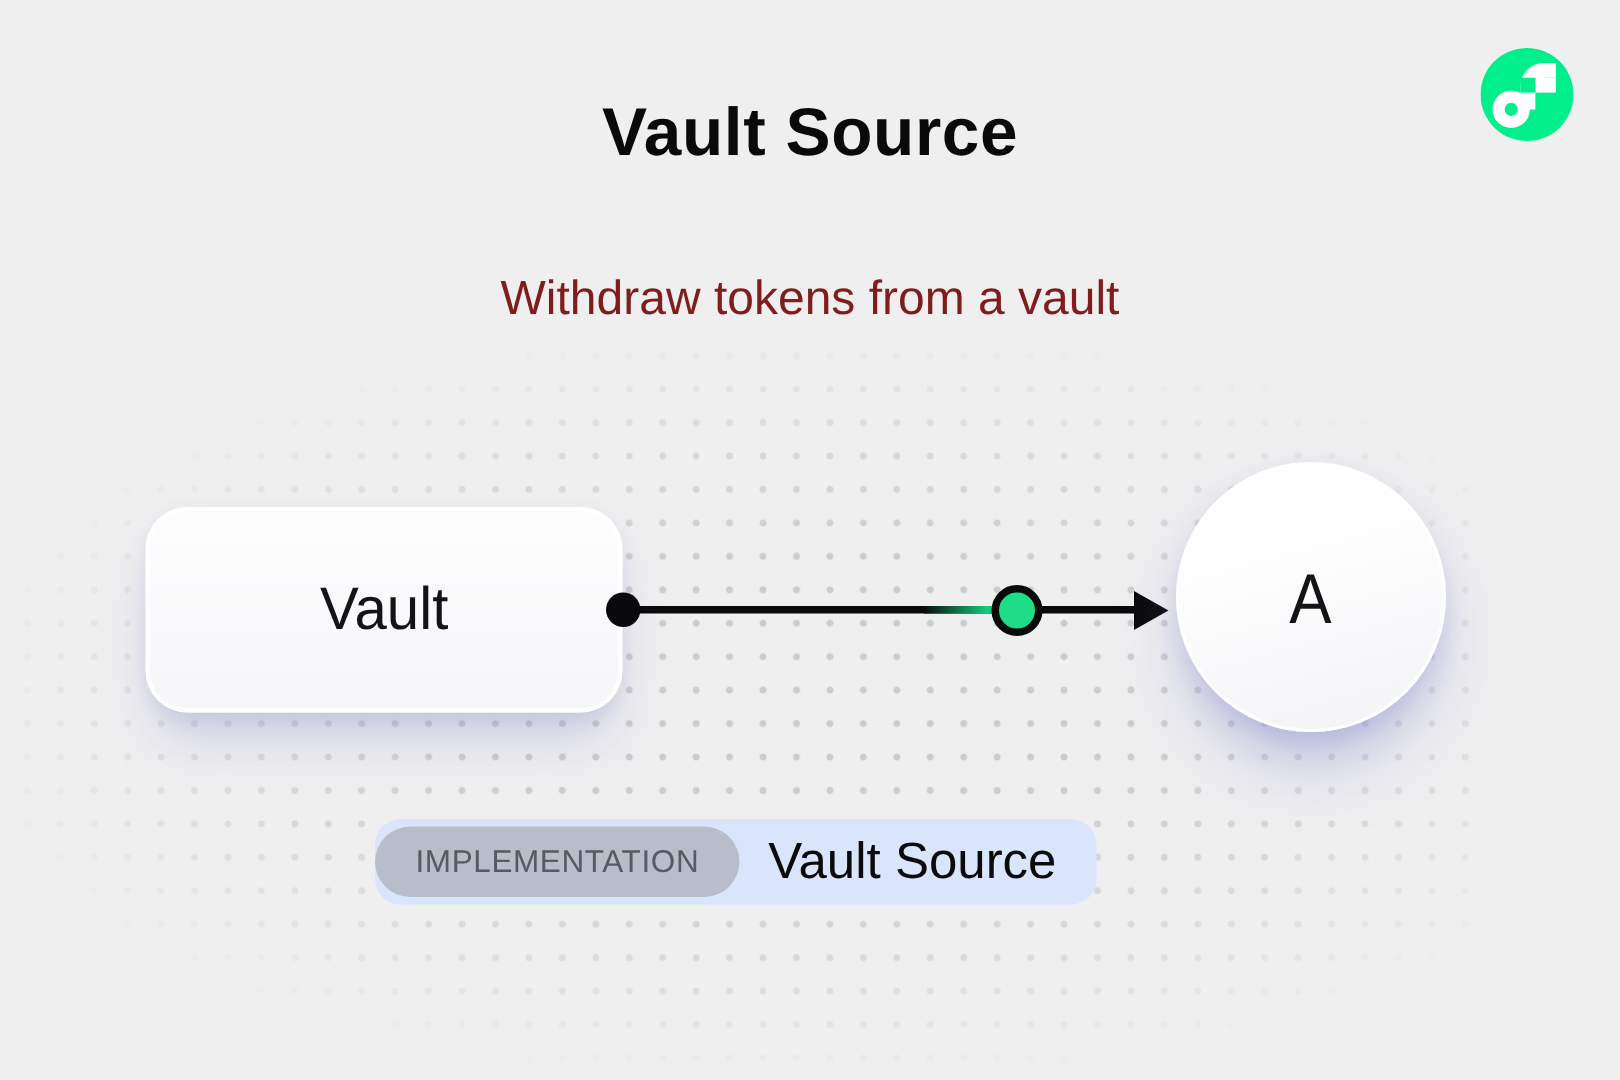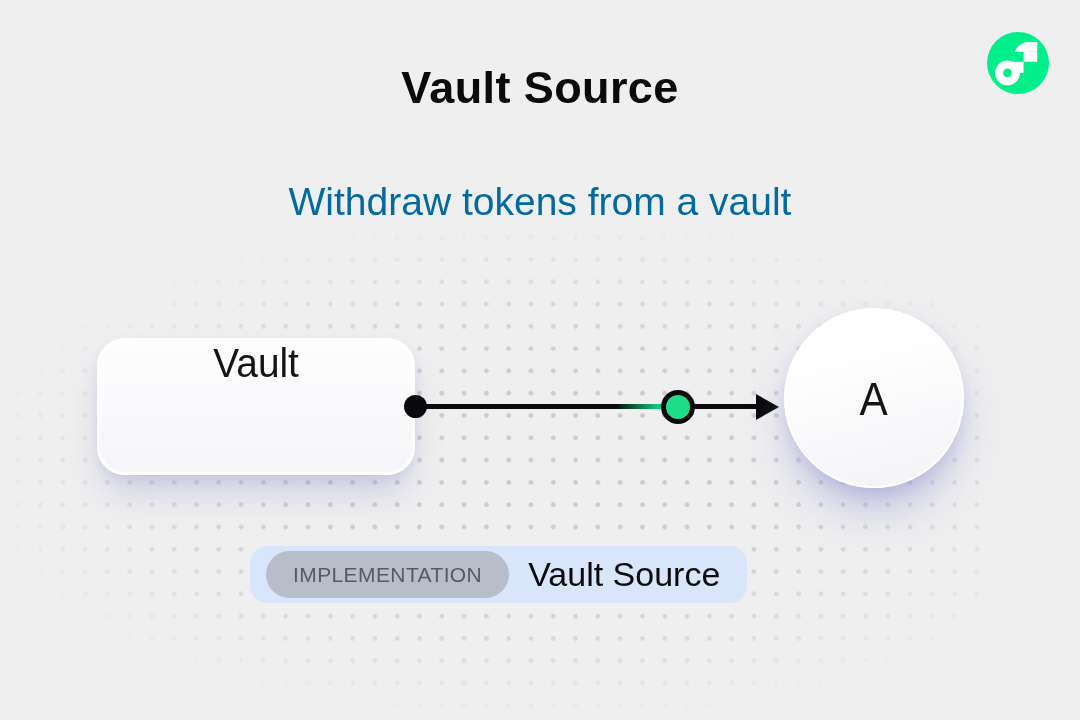--- a/index.html
+++ b/index.html
@@ -28,33 +28,33 @@
 
   .title {
     position: absolute; left: 0; top: 62px; width: 1080px;
     margin: 0; text-align: center;
     font-size: 45px; font-weight: 800; letter-spacing: .4px;
     color: #0a0a0c;
   }
   .subtitle {
     position: absolute; left: 0; top: 180px; width: 1080px;
     text-align: center;
-    font-size: 39px; font-weight: 400; color: #0369a1;
+    font-size: 32px; font-weight: 400; color: #7f1d1d;
   }
 
   
   .vault-node {
     position: absolute; left: 97px; top: 338px; width: 318px; height: 137px;
     box-sizing: border-box;
     border-radius: 28px;
     border: 3px solid #ffffff;
     background: linear-gradient(180deg, #fdfdfe 0%, #f6f6f9 100%);
     box-shadow: 0 22px 35px -8px rgba(125,128,190,0.35),
                 0 4px 10px rgba(125,128,190,0.12);
-    display: flex; justify-content: center;
+    display: flex; align-items: center; justify-content: center;
   }
   .vault-node span { font-size: 40px; color: #141417; transform: scaleX(.97); }
 
   
   .edge-line {
     position: absolute; left: 413px; top: 404px; width: 350px; height: 5px;
     background: #0a0a0c; border-radius: 2px;
   }
   .edge-line-green {
     position: absolute; left: 616px; top: 404px; width: 46px; height: 5px;
@@ -86,21 +86,21 @@
     box-shadow: 0 26px 45px -10px rgba(122,125,200,0.5),
                 0 6px 14px rgba(122,125,200,0.15);
     display: flex; align-items: center; justify-content: center;
   }
   .account-node span { font-size: 47px; color: #141417; transform: scaleX(.9); }
 
   
   .impl-badge {
     position: absolute; left: 250px; top: 546px; height: 57px;
     box-sizing: border-box;
-    padding: 0 27px 0 16px;
+    padding: 0 27px 0 0;
     border-radius: 17px;
     background: #d9e5fb;
     display: inline-flex; align-items: center; gap: 19px;
   }
   .impl-tag {
     display: inline-flex; align-items: center; justify-content: center;
     height: 47px; padding: 0 27px;
     border-radius: 25px;
     background: #b7bec9;
     font-size: 21px; font-weight: 500; letter-spacing: .4px;

